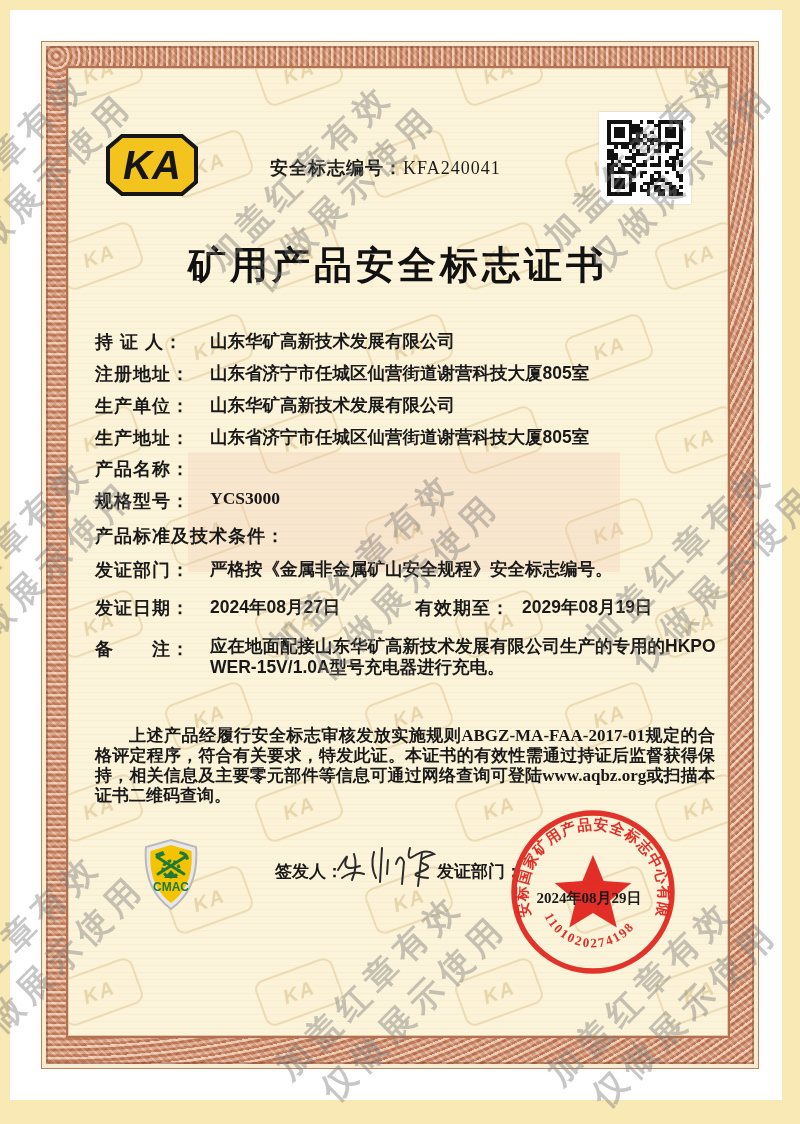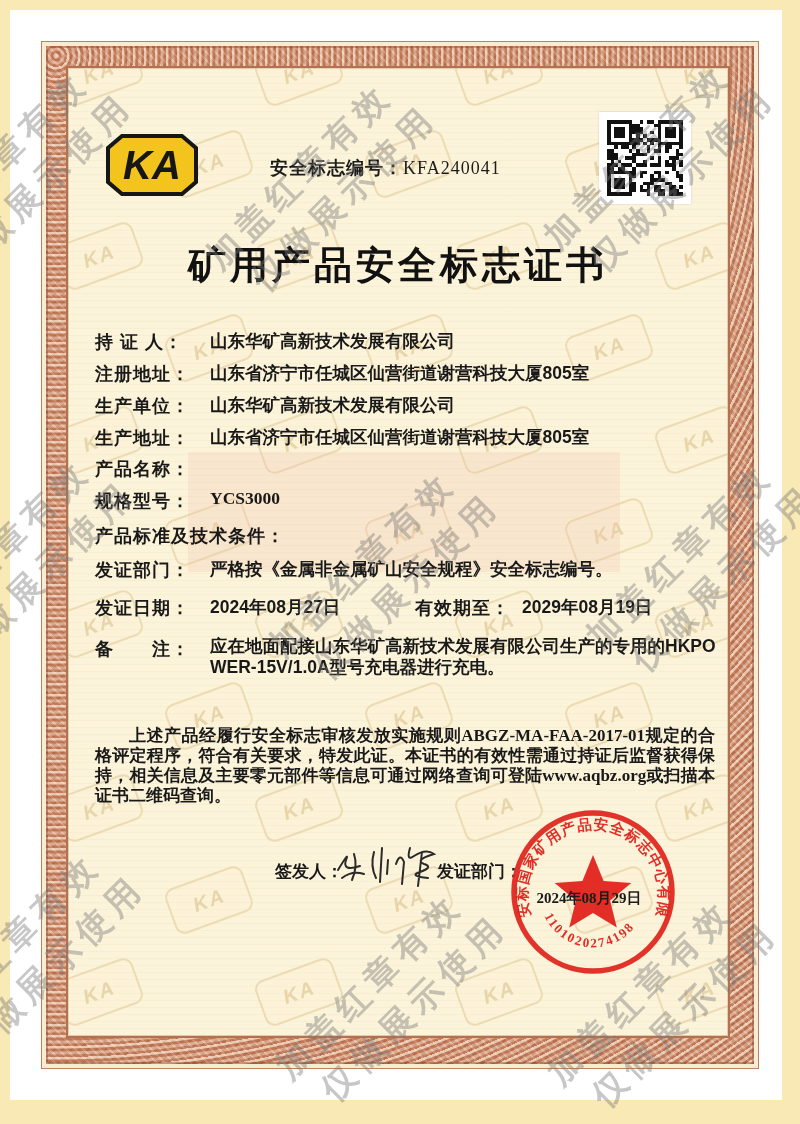--- a/index.html
+++ b/index.html
@@ -408,20 +408,35 @@
   <div class="lab" style="top:596px">发证日期：</div>
   <div class="val" style="top:595px">2024年08月27日</div>
   <div class="lab" style="top:596px;left:415px">有效期至：</div>
   <div class="val" style="top:595px;left:522px">2029年08月19日</div>
 
   <div class="lab" style="top:637px">备　　注：</div>
   <div class="val wrapval" style="top:636px;width:506px">应在地面配接山东华矿高新技术发展有限公司生产的专用的HKPOWER-15V/1.0A型号充电器进行充电。</div>
 
   <div class="abs para">上述产品经履行安全标志审核发放实施规则ABGZ-MA-FAA-2017-01规定的合格评定程序，符合有关要求，特发此证。本证书的有效性需通过持证后监督获得保持，相关信息及主要零元部件等信息可通过网络查询可登陆www.aqbz.org或扫描本证书二维码查询。</div>
 
+  <div class="abs cmac">
+    <svg width="58" height="74" viewBox="0 0 58 74">
+      <path d="M29 2 L54 9 C56 34 50 56 29 71 C8 56 2 34 4 9 Z" fill="#e8e8e8" stroke="#b9b9b9" stroke-width="2"></path>
+      <path d="M29 7 L49.5 13 C51 34 46 52 29 65 C12 52 7 34 8.5 13 Z" fill="#f5c400"></path>
+      <g stroke="#1f7a33" stroke-width="3" stroke-linecap="round">
+        <line x1="15" y1="19" x2="42" y2="36"></line>
+        <line x1="43" y1="19" x2="16" y2="36"></line>
+      </g>
+      <path d="M13 16 l8 -3 2 4 -8 3 z" fill="#1f7a33"></path>
+      <path d="M38 13 q8 1 9 8 l-3 1 q-2 -6 -7 -6 z" fill="#1f7a33"></path>
+      <circle cx="29" cy="31" r="8" fill="none" stroke="#1f7a33" stroke-width="3" stroke-dasharray="3.5 2.2"></circle>
+      <path d="M22 40 l7 -8 7 8 z" fill="#1f7a33"></path>
+      <text x="29" y="53" text-anchor="middle" font-size="12" font-weight="bold" fill="#1f7a33" font-family="Liberation Sans, DejaVu Sans, sans-serif">CMAC</text>
+    </svg>
+  </div>
 
   <div class="abs signer-label">签发人：</div>
   <div class="abs signature">
     <svg width="112" height="52" viewBox="0 0 112 52">
       <g fill="none" stroke="#2a2a2a" stroke-width="2" stroke-linecap="round">
         <path d="M8 30 Q20 10 16 20 Q12 32 30 26 M12 38 Q22 30 34 34"></path>
         <path d="M24 14 Q28 26 22 40"></path>
         <path d="M44 12 Q40 26 46 38 M52 8 L50 42 M58 20 L57 34"></path>
         <path d="M66 24 Q70 12 74 22 L72 44"></path>
         <path d="M80 8 Q76 22 84 16 Q96 8 104 14 Q84 20 94 24 Q104 27 90 32 Q78 36 98 38 M92 12 L88 46"></path>

